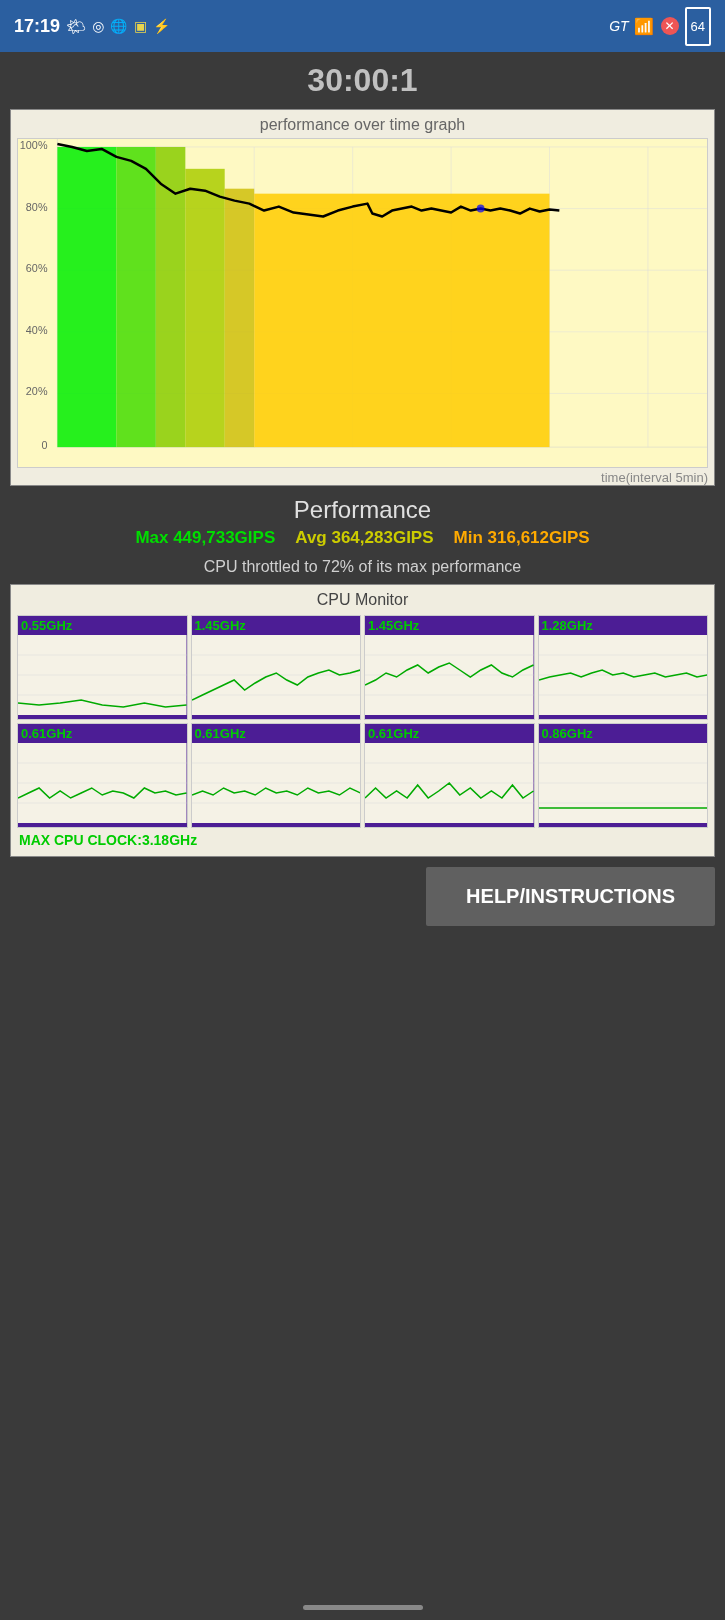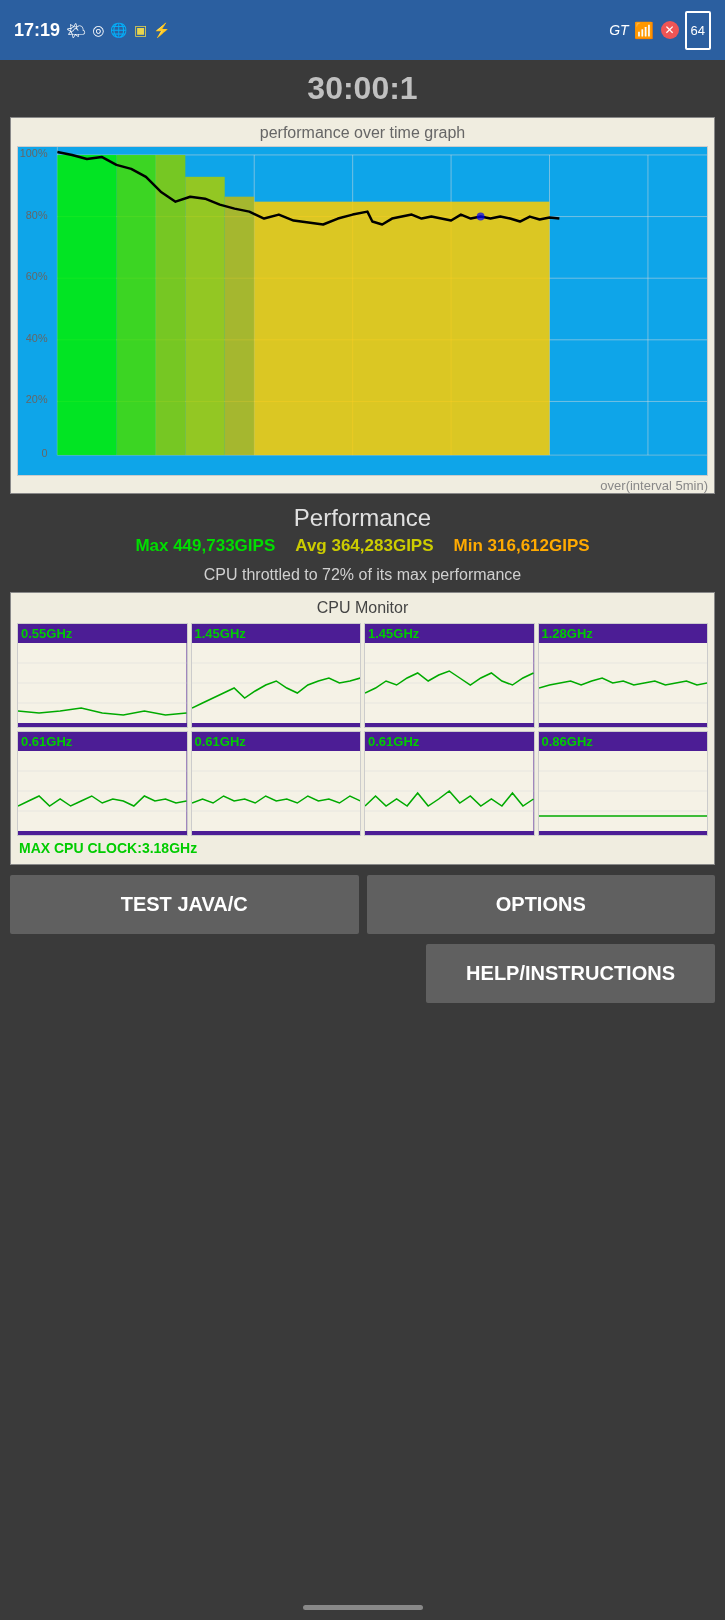--- a/index.html
+++ b/index.html
@@ -7,21 +7,21 @@
       width: 725px;
       min-height: 1620px;
       background: #3a3a3a;
       font-family: Arial, sans-serif;
       overflow-x: hidden;
     }
 
     
     .status-bar {
       background: #2b5fa0;
-      height: 60px;
+      height: 52px;
       display: flex;
       align-items: center;
       justify-content: space-between;
       padding: 0 14px;
       color: white;
       font-size: 16px;
     }
     .status-left { display: flex; align-items: center; gap: 6px; }
     .status-right { display: flex; align-items: center; gap: 6px; }
     .status-time { font-weight: bold; font-size: 18px; }
@@ -67,21 +67,21 @@
     }
     .graph-title {
       text-align: center;
       color: #666;
       font-size: 16px;
       margin-bottom: 4px;
     }
     .graph-container {
       position: relative;
       height: 330px;
-      background: #0ea5e9;
+      background: #fef9c3;
       border: 1px solid #ccc;
     }
     .graph-canvas {
       width: 100%;
       height: 100%;
     }
     .graph-time-label {
       text-align: right;
       color: #888;
       font-size: 13px;
@@ -263,21 +263,21 @@
         <rect x="170" y="30" width="40" height="280" fill="#aacc00" opacity="0.85"></rect>
         <rect x="210" y="50" width="30" height="260" fill="#ccbb00" opacity="0.8"></rect>
 
         <rect x="240" y="55" width="300" height="255" fill="#ffcc00" opacity="0.85"></rect>
 
         <polyline points="40,5 55,8 70,12 85,10 100,18 115,22 130,30 145,45 160,55 175,50 190,52 205,58 220,62 235,65 250,72 265,68 280,74 295,76 310,78 325,72 340,68 355,65 360,75 370,78 380,72 390,70 400,68 410,72 420,70 430,72 440,74 450,68 460,72 470,70 480,72 490,70 500,72 510,75 520,70 530,73 540,71 550,72" fill="none" stroke="black" stroke-width="2.5" stroke-linejoin="round"></polyline>
 
         <circle cx="470" cy="70" r="4" fill="blue" opacity="0.7"></circle>
       </svg>
     </div>
-    <div class="graph-time-label">over(interval 5min)</div>
+    <div class="graph-time-label">time(interval 5min)</div>
   </div>
 
   <div class="perf-stats">
     <div class="perf-title">Performance</div>
     <div class="perf-numbers">
       <span class="perf-max">Max 449,733GIPS</span>
       <span class="perf-avg">Avg 364,283GIPS</span>
       <span class="perf-min">Min 316,612GIPS</span>
     </div>
     <div class="perf-throttle">CPU throttled to 72% of its max performance</div>
@@ -375,23 +375,19 @@
           <line x1="0" y1="60" x2="160" y2="60" stroke="#ddd" stroke-width="0.5"></line>
 
           <polyline points="0,65 40,65 80,65 120,65 160,65" fill="none" stroke="#00aa00" stroke-width="1.5"></polyline>
         </svg>
       </div>
 
     </div>
     <div class="cpu-max-clock">MAX CPU CLOCK:3.18GHz</div>
   </div>
 
-  <div class="bottom-buttons">
-    <button class="btn-gray">TEST JAVA/C</button>
-    <button class="btn-gray">OPTIONS</button>
-  </div>
   <div class="help-btn-row">
     <button class="btn-help">HELP/INSTRUCTIONS</button>
   </div>
 
 </div>
 
 <div class="home-bar"></div>
 
 </body></html>

